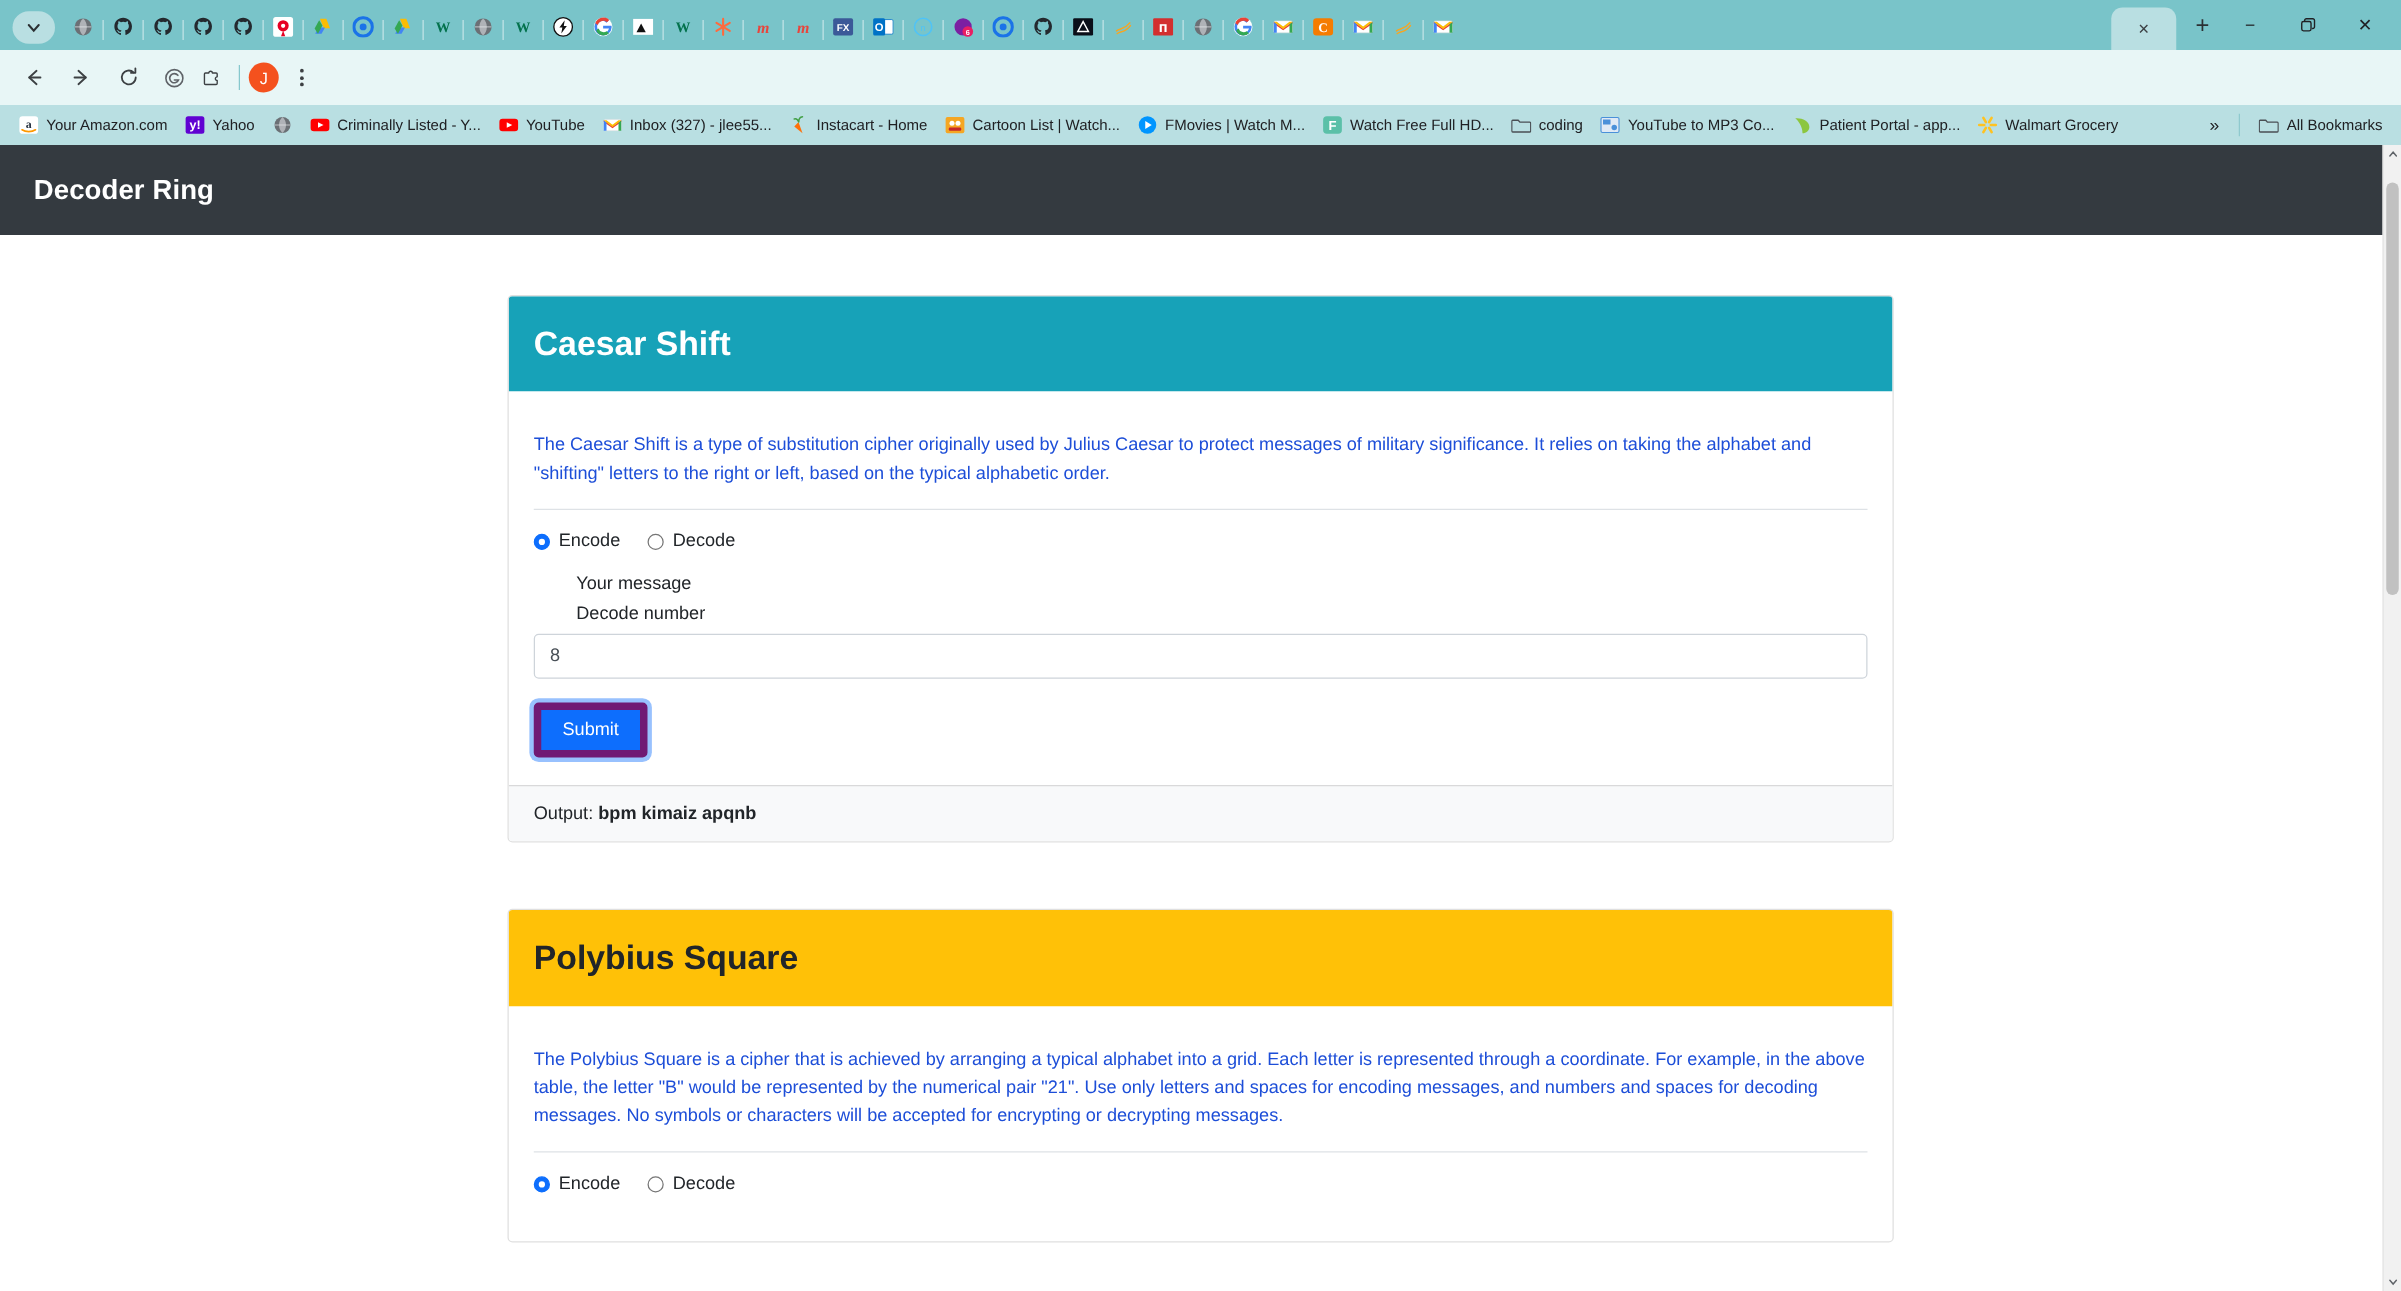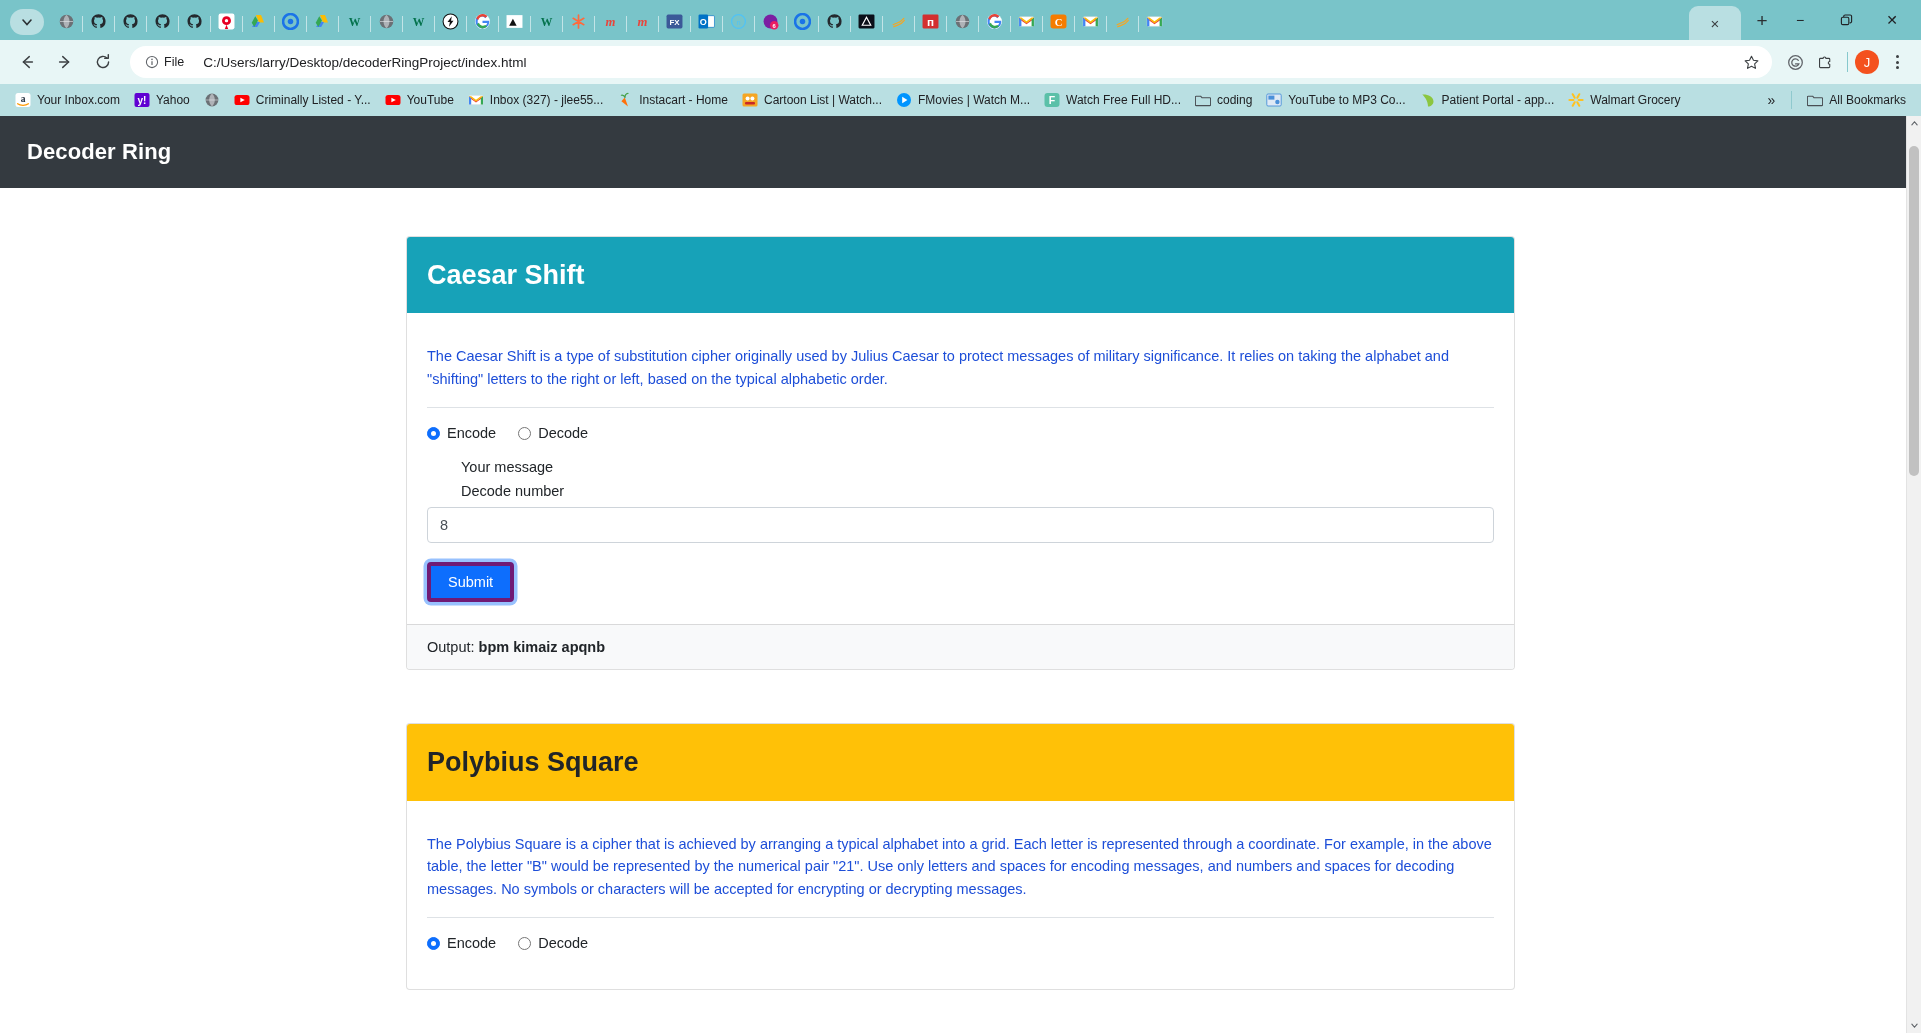--- a/index.html
+++ b/index.html
@@ -244,21 +244,21 @@
 
   .textinput {
     width: 100%; height: 36px;
     border: 1px solid #ced4da; border-radius: 4px;
     padding: 0 12px; font-size: 14.5px; color:#495057;
     background:#fff; margin-bottom: 19px;
     font-family: "Liberation Sans", sans-serif;
   }
 
   .btn-submit {
-    background: #0d6efd; color:#fff; border: 4px solid #701a75;
+    background: #0d6efd; color:#fff; border: 6px solid #701a75;
     border-radius: 4px; padding: 8px 17px; font-size: 14.5px;
     cursor: pointer; font-family:"Liberation Sans", sans-serif;
     box-shadow: 0 0 0 3.5px rgba(49,132,253,.5);
     margin-bottom: 2px;
   }
 
   .card-footer {
     background: #f8f9fa;
     border-top: 1px solid rgba(0,0,0,.125);
     padding: 14px 20px;
@@ -540,38 +540,20 @@
           <path d="M14 10 H4" stroke="#3c4043" stroke-width="1.6" stroke-linecap="round"></path>
         </svg>
     </div>
     <div class="navbtn">
       <svg viewBox="0 0 20 20">
         <path d="M16.2 10 a6.2 6.2 0 1 1 -1.9 -4.5" stroke="#3c4043" stroke-width="1.6" fill="none" stroke-linecap="round"></path>
         <path d="M15.9 1.8 V5.8 H11.9" stroke="#3c4043" stroke-width="1.6" fill="none" stroke-linecap="round" stroke-linejoin="round"></path>
       </svg>
     </div>
 
-    <div class="omnibox">
-      <div class="file-chip">
-        <svg viewBox="0 0 16 16">
-          <circle cx="8" cy="8" r="6.4" fill="none" stroke="#5f6368" stroke-width="1.2"></circle>
-          <circle cx="8" cy="5" r="0.9" fill="#5f6368"></circle>
-          <rect x="7.3" y="6.9" width="1.4" height="4.6" rx="0.7" fill="#5f6368"></rect>
-        </svg>
-        <span>File</span>
-      </div>
-      <span class="url">C:/Users/larry/Desktop/decoderRingProject/index.html</span>
-      <div class="omni-right">
-        <div class="icon-btn">
-          <svg viewBox="0 0 20 20">
-              <path d="M10 2.6 l2.3 4.8 5.2 .7 -3.8 3.6 .95 5.2 -4.65-2.5 -4.65 2.5 .95-5.2 -3.8-3.6 5.2-.7z" fill="none" stroke="#3c4043" stroke-width="1.3" stroke-linejoin="round"></path>
-            </svg>
-        </div>
-      </div>
-    </div>
 
     <div class="icon-btn">
       <svg viewBox="0 0 20 20">
         <circle cx="10" cy="10" r="8" fill="none" stroke="#5f6368" stroke-width="1.5"></circle>
         <path d="M13.3 7.4 a4.3 4.3 0 1 0 .6 4.3 H10" fill="none" stroke="#5f6368" stroke-width="1.5" stroke-linecap="round"></path>
       </svg>
     </div>
     <div class="icon-btn">
       <svg viewBox="0 0 20 20">
         <path d="M4 5.2 h3.1 a1.7 1.7 0 1 1 3.4 0 H14 a1 1 0 0 1 1 1 v2.6 a1.7 1.7 0 1 0 0 3.4 V15 a1 1 0 0 1-1 1 H4 a1 1 0 0 1-1-1 V6.2 a1 1 0 0 1 1-1 z" fill="none" stroke="#3c4043" stroke-width="1.3" stroke-linejoin="round"></path>
@@ -586,21 +568,21 @@
     </div>
   </div>
 
   <div class="bookmarks" id="bookmarks-bar">
       <div class="bm">
         <svg viewBox="0 0 16 16" class="bm-ico">
           <rect x="0.5" y="1" width="15" height="14" rx="2.5" fill="#fff"></rect>
           <text x="8" y="10" text-anchor="middle" font-size="9.5" font-family="Liberation Serif, serif" font-weight="bold" fill="#232f3e">a</text>
           <path d="M2.6 11.8 C5.5 13.8 10.5 13.8 13.4 11.8" stroke="#ff9900" stroke-width="1.3" fill="none" stroke-linecap="round"></path>
         </svg>
-        <span class="bm-label">Your Inbox.com</span>
+        <span class="bm-label">Your Amazon.com</span>
       </div>
       <div class="bm">
         <svg viewBox="0 0 16 16" class="bm-ico">
           <rect x="0.5" y="1" width="15" height="14" rx="2" fill="#6001d2"></rect>
           <text x="8" y="11.5" text-anchor="middle" font-size="10" font-family="Liberation Sans, sans-serif" font-weight="bold" fill="#fff">y!</text>
         </svg>
         <span class="bm-label">Yahoo</span>
       </div>
       <div class="bm">
         <svg viewBox="0 0 16 16" class="bm-ico">

